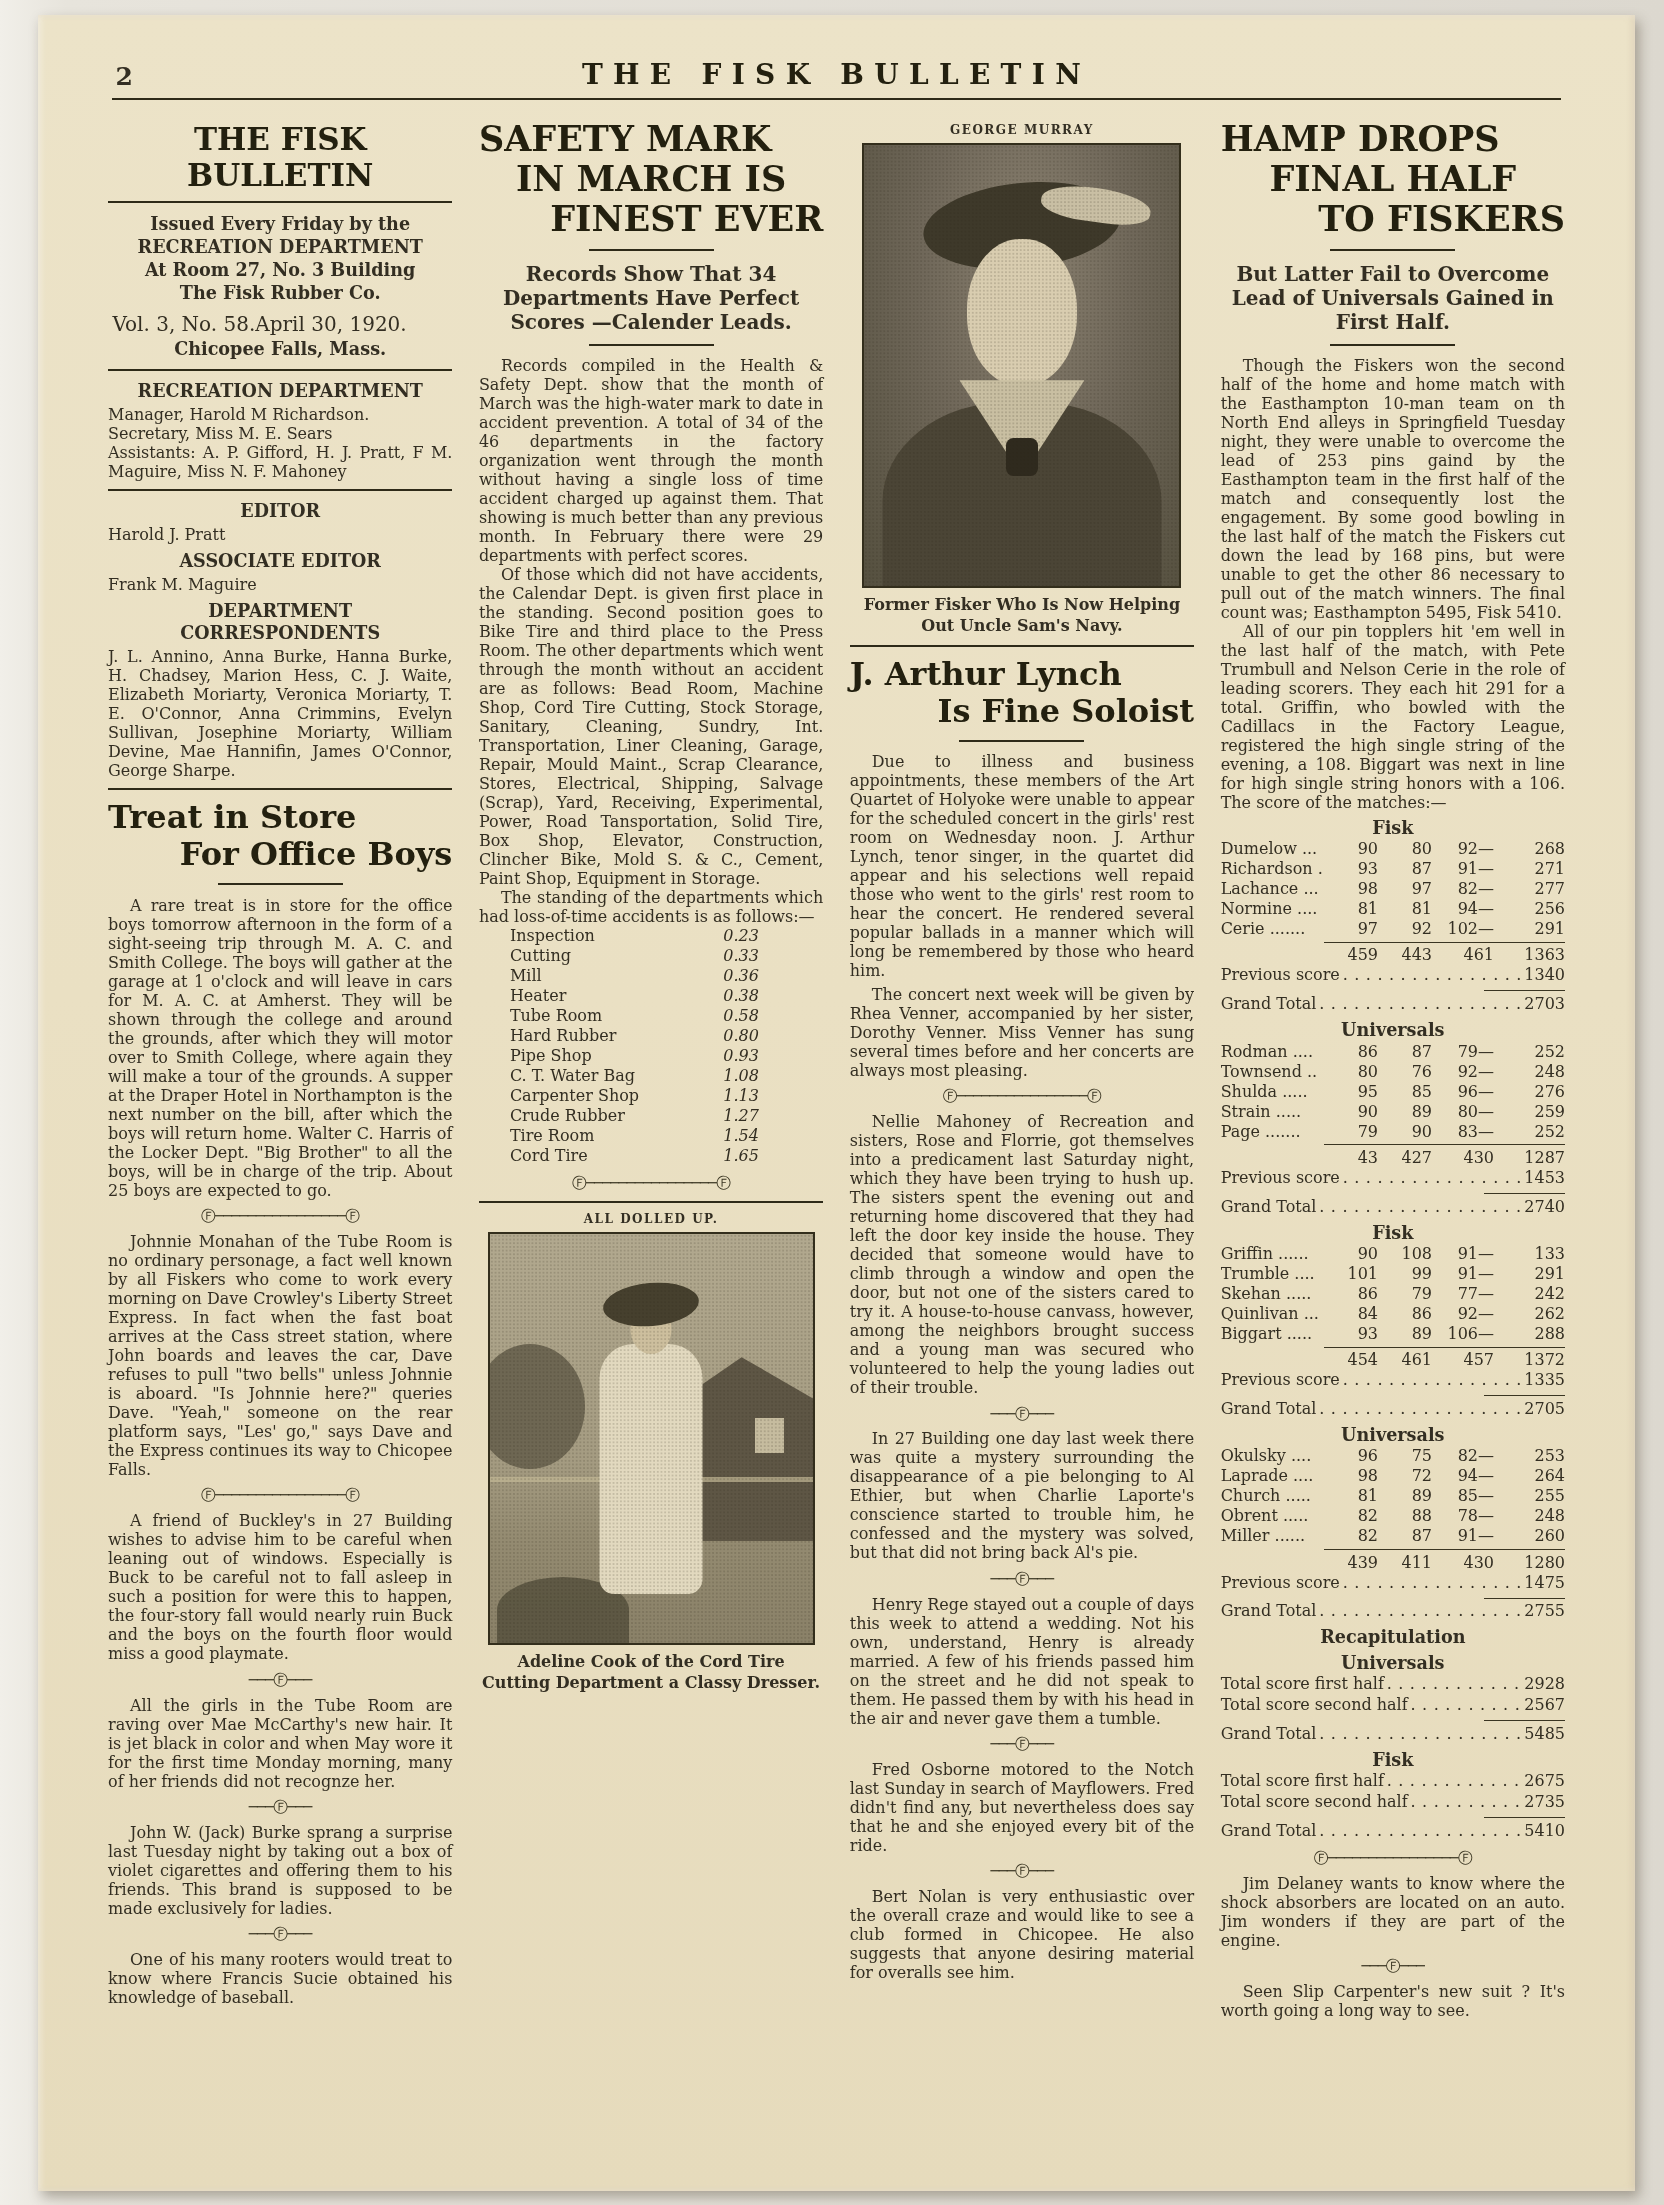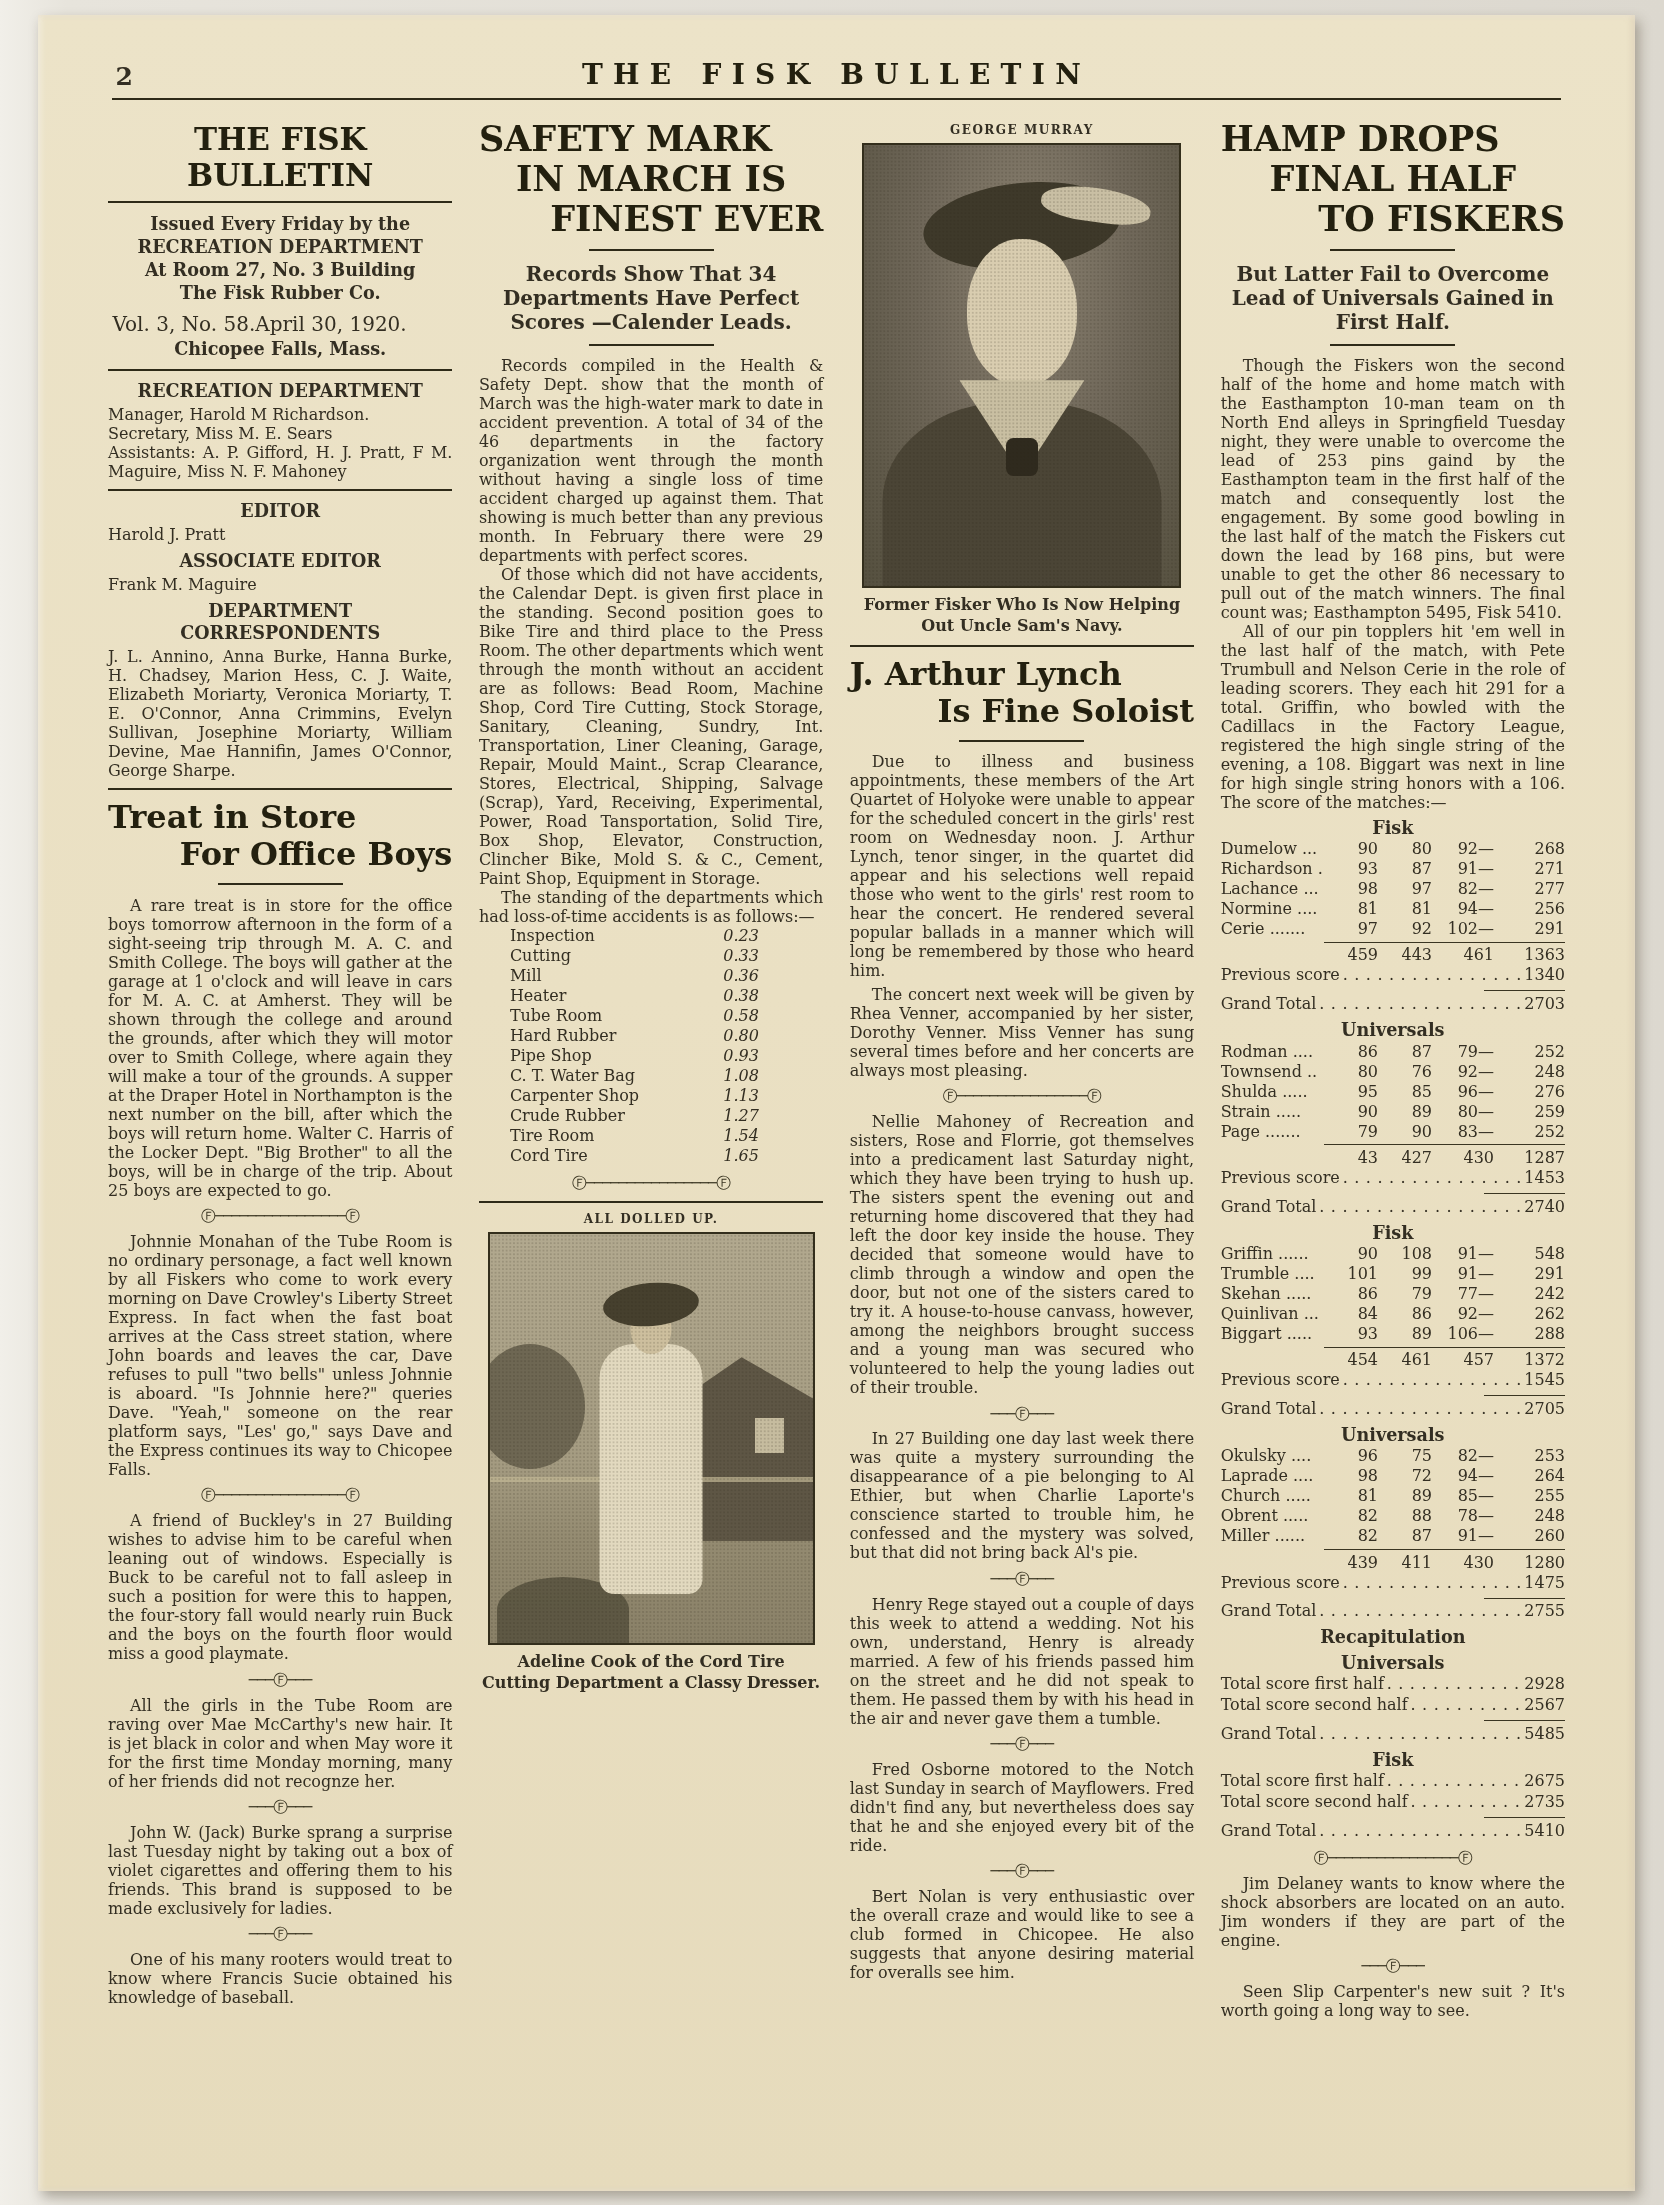--- a/index.html
+++ b/index.html
@@ -446,21 +446,21 @@
       </div>
 
       <p class="tbl-title">Fisk</p>
       <div>
 
           <div class="srow">
             <span class="sname">Griffin ......</span>
             <span class="sg">90</span>
             <span class="sg">108</span>
             <span class="sg g3">91</span>
-            <span class="stotal">548</span>
+            <span class="stotal">133</span>
           </div>
 
           <div class="srow">
             <span class="sname">Trumble ....</span>
             <span class="sg">101</span>
             <span class="sg">99</span>
             <span class="sg g3">91</span>
             <span class="stotal">291</span>
           </div>
 
@@ -491,21 +491,21 @@
       <div class="totals-row">
         <span class="pad"></span>
         <span class="tt">454</span>
         <span class="tt">461</span>
         <span class="tt w">457</span>
         <span class="tt tot">1372</span>
       </div>
       <div class="leader">
         <span class="llabel">Previous score</span>
         <span class="ldots"></span>
-        <span class="lval">1545</span>
+        <span class="lval">1335</span>
       </div>
       <div class="grand-rule"></div>
       <div class="leader grand">
         <span class="llabel">Grand Total</span>
         <span class="ldots"></span>
         <span class="lval">2705</span>
       </div>
 
       <p class="tbl-title">Universals</p>
       <div>

